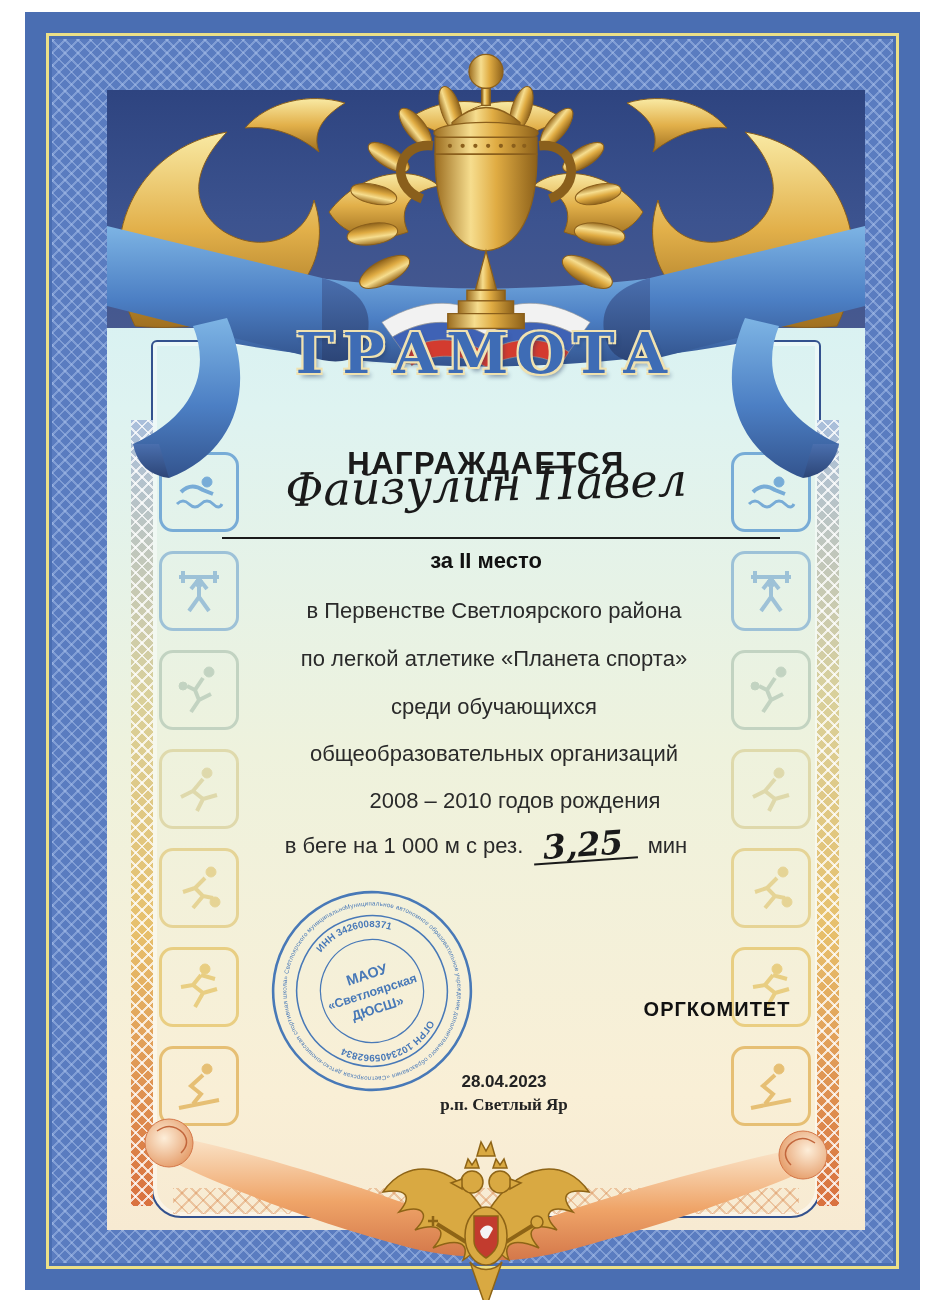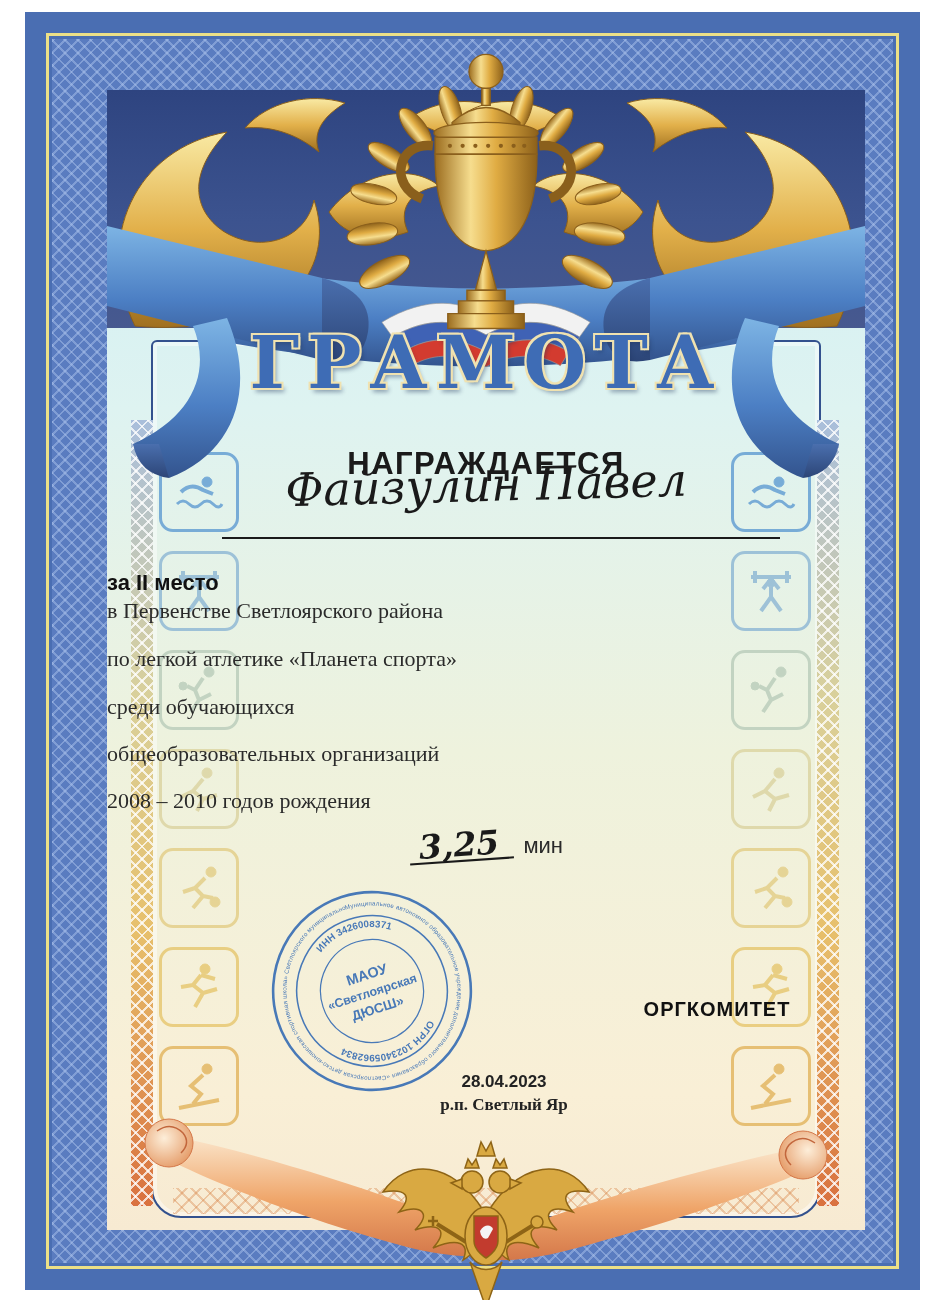--- a/index.html
+++ b/index.html
@@ -31,32 +31,32 @@
       linear-gradient(180deg,#a9bedb 0%,#d9d09b 35%,#e7c06c 65%,#d9713f 100%);}
   .lattice.left{left:24px;} .lattice.right{right:26px;}
   
   .icon-col{position:absolute;top:362px;width:80px;z-index:2;}
   .icon-col.left{left:52px;} .icon-col.right{right:54px;}
   .sport-icon{width:74px;height:74px;margin:0 0 19px 0;border-radius:14px;
     border:3px solid currentColor;display:flex;align-items:center;justify-content:center;opacity:.8;}
   .sport-icon svg{stroke:currentColor;fill:currentColor;}
   
   .title{position:absolute;left:0;top:230px;width:100%;text-align:center;z-index:5;
-    font-family:"DejaVu Serif",serif;font-weight:bold;font-size:72px;letter-spacing:8px;color:#3e6cb5;
+    font-family:"DejaVu Serif",serif;font-weight:bold;font-size:56px;letter-spacing:8px;color:#3e6cb5;
     text-shadow:2px 2px 0 #f0e2b0,-2px -2px 0 #f0e2b0,2px -2px 0 #f0e2b0,-2px 2px 0 #f0e2b0,3px 4px 4px rgba(30,50,90,.45);}
   .awarded{position:absolute;left:0;top:356px;width:100%;text-align:center;
     font-size:31px;font-weight:bold;letter-spacing:1.5px;color:#1a1a1a;z-index:5;}
   .script{font-family:"DejaVu Serif",serif;font-style:italic;}
   .name{position:absolute;left:0;top:368px;width:100%;text-align:center;z-index:5;
     font-size:46px;color:#1a1a1a;transform:rotate(-1.5deg);}
   .name-line{position:absolute;left:115px;right:85px;top:447px;border-top:2px solid #1a1a1a;z-index:4;}
-  .place-line{position:absolute;left:0;top:480px;width:100%;
+  .place-line{position:absolute;left:0;top:458px;width:100%;text-align:center;
     font-size:22px;font-weight:bold;color:#111;z-index:5;}
-  .body-line{position:absolute;left:0;width:100%;text-align:left;font-size:22px;color:#2a2a2a;z-index:5;font-family:Liberation Serif, serif;}
-  .bl0{top:508px;} .bl1{top:556px;} .bl2{top:604px;} .bl3{top:651px;} .bl4{top:698px;}
+  .body-line{position:absolute;left:8px;width:100%;text-align:center;font-size:22px;color:#2a2a2a;z-index:5;}
+  .bl0{top:508px;} .bl1{top:556px;} .bl2{top:604px;} .bl3{top:651px;} .bl4{top:698px;margin-left:21px;}
   .result-row{position:absolute;left:0;top:740px;width:100%;display:flex;align-items:flex-end;justify-content:center;gap:10px;z-index:5;}
   .result-prefix,.result-suffix{font-size:22px;color:#2a2a2a;padding-bottom:3px;}
   .result-value{font-size:33px;font-weight:bold;transform:rotate(-4deg);color:#1a1a1a;
     border-bottom:2px solid #1a1a1a;padding:0 14px 0 10px;line-height:30px;}
   .orgkomitet{position:absolute;left:480px;top:908px;width:260px;text-align:center;
     font-size:20px;font-weight:bold;letter-spacing:1px;color:#111;z-index:5;}
   .date-block{position:absolute;left:312px;top:982px;width:170px;text-align:center;z-index:5;}
   .date-line{font-size:17px;font-weight:bold;color:#222;}
   .place-town{font-size:17px;font-weight:bold;color:#222;margin-top:3px;font-family:Liberation Serif, serif;}
   
@@ -294,20 +294,21 @@
     <div class="awarded">НАГРАЖДАЕТСЯ</div>
     <div class="name script">Файзулин Павел</div>
     <div class="name-line"></div>
     <div class="place-line">за II место</div>
     <div class="body-line bl0">в Первенстве Светлоярского района</div>
     <div class="body-line bl2">среди обучающихся</div>
     <div class="body-line bl1">по легкой атлетике «Планета спорта»</div>
     <div class="body-line bl3">общеобразовательных организаций</div>
     <div class="body-line bl4">2008 – 2010  годов рождения</div>
     <div class="result-row">
+      <span class="result-prefix">в беге на 1 000 м с рез.</span>
       <span class="result-value script">3,25</span>
       <span class="result-suffix">мин</span>
     </div>
 
     <div class="orgkomitet">ОРГКОМИТЕТ</div>
     <div class="date-block">
       <div class="date-line">28.04.2023</div>
       <div class="place-town">р.п. Светлый Яр</div>
     </div>
 

